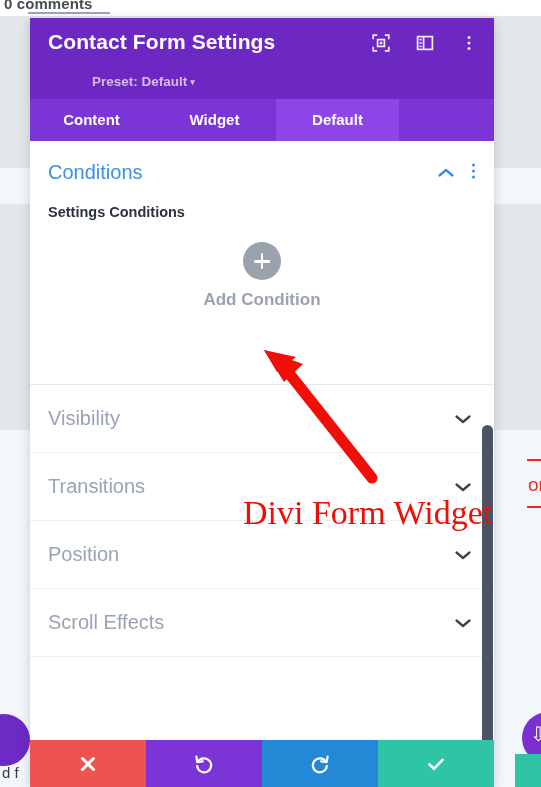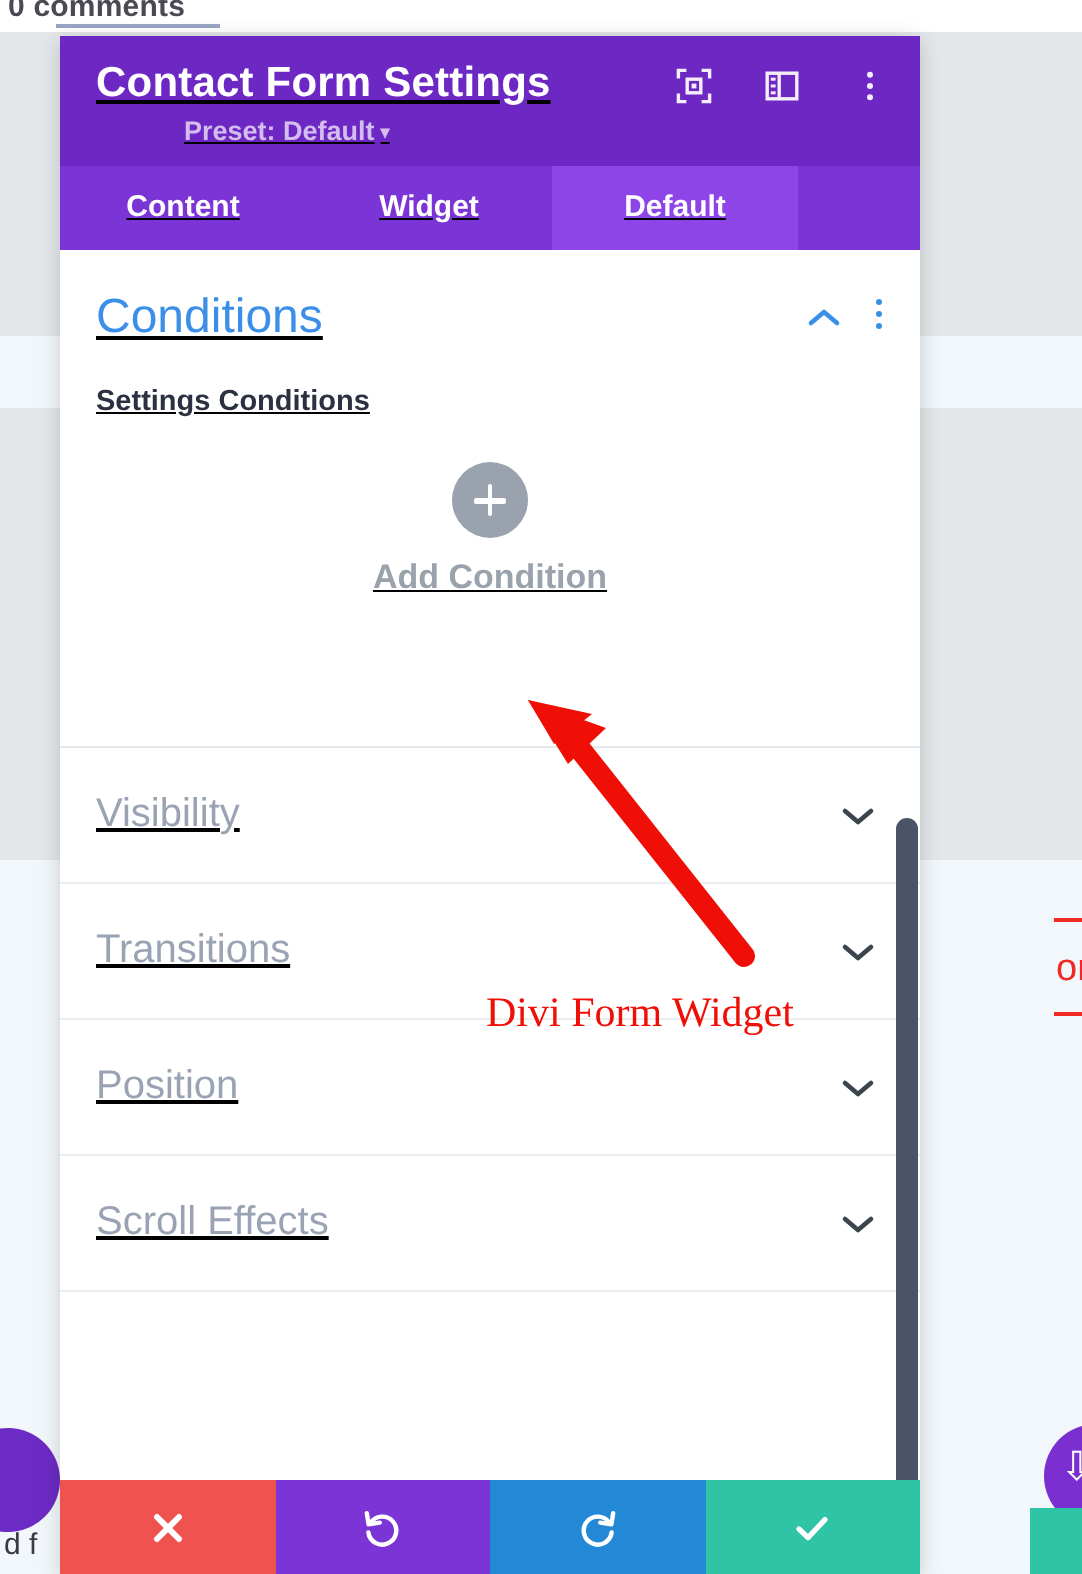--- a/index.html
+++ b/index.html
@@ -55,39 +55,39 @@
     position: absolute; height: 2px; background: #ef2a23;
   }
   .bg-red-text {
     position: absolute; color: #ef2a23; font-size: 19px;
     font-family: "Liberation Sans", sans-serif; white-space: nowrap;
   }
 
   
   .modal {
     position: absolute; left: 30px; top: 18px;
-    width: 430px; height: 769px;
+    width: 464px; height: 769px;
     background: #5eead4;
     box-shadow: 0 2px 10px rgba(0,0,0,.18);
     overflow: hidden;
-    display: flex; flex-direction: column; text-decoration: underline;
+    display: flex; flex-direction: column;
   }
 
   
   .modal-header {
     background: #6d28c4; color: #fff;
     padding: 12px 18px 10px 18px;
     position: relative; flex: 0 0 auto;
   }
   .header-title {
     font-size: 21px; font-weight: 700; letter-spacing: .1px;
     line-height: 1.15;
   }
   .header-preset {
-    margin-top: 4px; font-size: 13.5px; font-weight: 700;
+    margin-top: 20px; font-size: 13.5px; font-weight: 700;
     color: #d4bdee;
     padding-left: 44px;
   }
   .header-preset .caret { font-size: 9px; margin-left: 3px; position: relative; top: -1px; }
   .header-icons {
     position: absolute; right: 16px; top: 16px;
     display: flex; align-items: center; gap: 26px;
   }
   .hicon { width: 18px; height: 18px; display: block; opacity: .92; cursor: pointer; }
 
@@ -106,21 +106,21 @@
     flex: 1 1 auto; position: relative; overflow: hidden;
     background: #ffffff;
   }
 
   .section-open { padding: 0; }
   .section-head {
     display: flex; align-items: center; justify-content: space-between;
     padding: 20px 18px 14px 18px;
   }
   .section-title-open {
-    color: #3b8fe8; font-size: 24px; font-weight: 400;
+    color: #3b8fe8; font-size: 20px; font-weight: 400;
   }
   .section-head-icons { display: flex; align-items: center; gap: 16px; }
 
   .field-label {
     padding: 0 18px; margin-top: 6px;
     font-size: 14.5px; font-weight: 700; color: #2b3140;
   }
 
   .add-condition-wrap {
     padding: 22px 0 30px 0; text-align: center;
@@ -170,21 +170,21 @@
   .fbtn-cancel { background: #ef5350; }
   .fbtn-undo   { background: #7b35d6; }
   .fbtn-redo   { background: #2388d6; }
   .fbtn-save   { background: #2ec4a5; }
 
   
   .annot-layer { position: absolute; inset: 0; pointer-events: none; }
   .annot-text {
     position: absolute; color: #ef0f06;
     font-family: "Liberation Serif", serif;
-    font-size: 21px; white-space: nowrap;
+    font-size: 34px; white-space: nowrap;
   }
 </style>
 </head>
 <body>
 
 <div id="root">
 
   <div class="bg-layer">
     <div class="bg-band band-white" style="top:0;   height:16px;"></div>
     <div class="bg-band band-gray" style="top:16px; height:152px;"></div>

